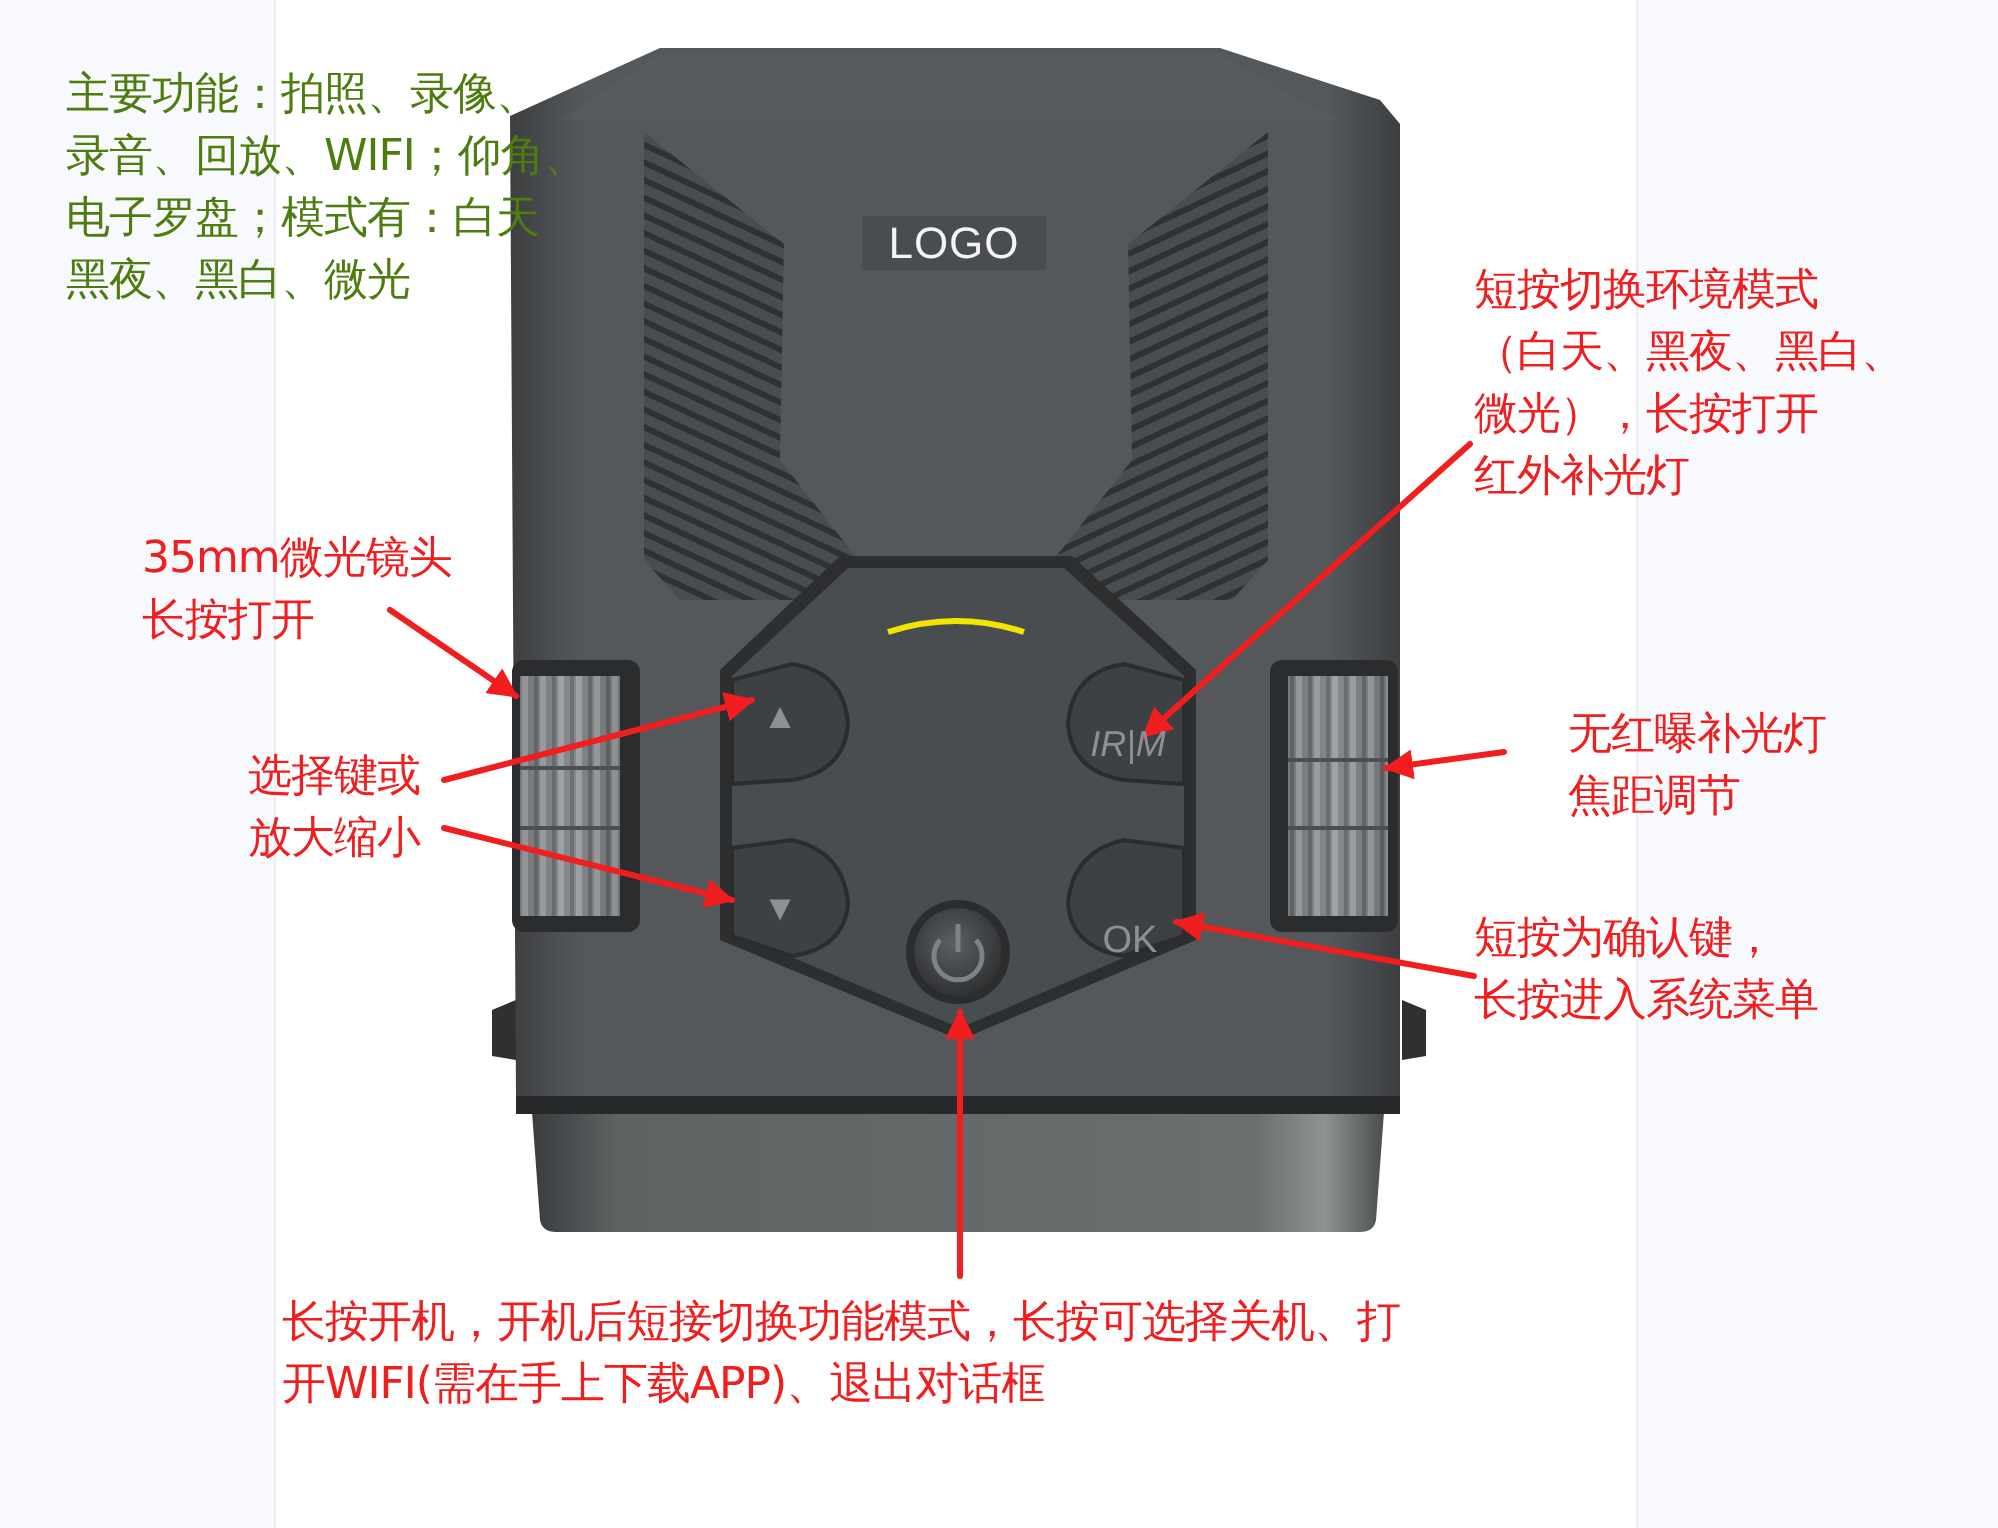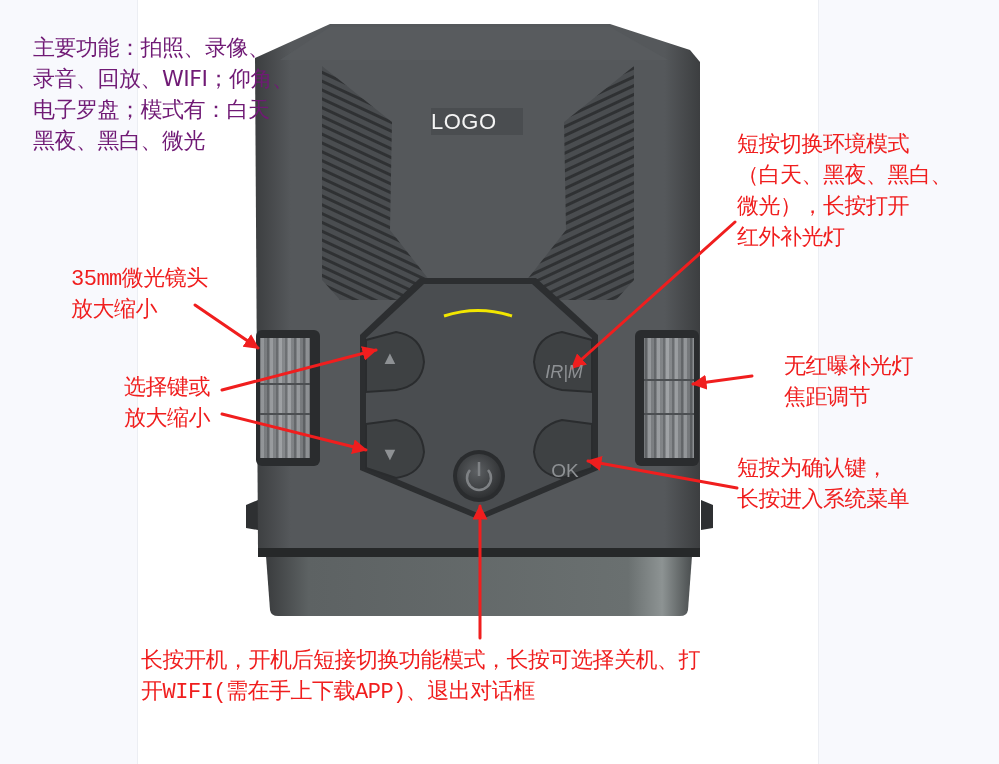--- a/index.html
+++ b/index.html
@@ -11,26 +11,26 @@
   .page-col {
     position:absolute; left:138px; top:0; width:680px; height:764px;
     background:#ffffff;
     box-shadow: -1px 0 0 #eceef3, 1px 0 0 #eceef3;
   }
   .device-svg { position:absolute; left:0; top:0; width:999px; height:764px; }
   .note {
     position:absolute; font-size:22px; line-height:31px; white-space:pre-line;
     letter-spacing:-0.5px;
   }
-  .note.blue { color:#701a75; }
-  .note.red { color:#f01e1e;font-family:Liberation Mono, monospace; }
+  .note.blue { color:#4d7c0f; }
+  .note.red { color:#f01e1e; }
   .logo-label {
     position:absolute; left:431px; top:108px; width:92px; height:27px;
     background:#4a4d50; color:#f4f4f4; font-family:"Liberation Sans", sans-serif;
-    font-size:22px; line-height:27px; text-align:left; letter-spacing:0.5px;
+    font-size:22px; line-height:27px; text-align:center; letter-spacing:0.5px;
   }
   .btn-label {
     position:absolute; color:#8e9194; font-family:"Liberation Sans", sans-serif;
     font-size:18px; text-align:center;
   }
 </style>
 </head>
 <body>
 
 <div class="page-col"></div>
@@ -146,21 +146,21 @@
 </div>
 <div style="position:absolute;left:455px;top:452px;width:48px;height:48px;border-radius:50%;">
   <span></span>
 </div>
 
 <div class="note blue" style="left:33px;top:32px;">主要功能：拍照、录像、
 录音、回放、WIFI；仰角、
 电子罗盘；模式有：白天
 黑夜、黑白、微光</div>
 <div class="note red" style="left:71px;top:264px;">35mm微光镜头
-放大缩小</div>
+长按打开</div>
 <div class="note red" style="left:124px;top:373px;">选择键或
 放大缩小</div>
 <div class="note red" style="left:737px;top:130px;">短按切换环境模式
 （白天、黑夜、黑白、
 微光），长按打开
 红外补光灯</div>
 <div class="note red" style="left:784px;top:352px;">无红曝补光灯
 焦距调节</div>
 <div class="note red" style="left:737px;top:454px;">短按为确认键，
 长按进入系统菜单</div>

